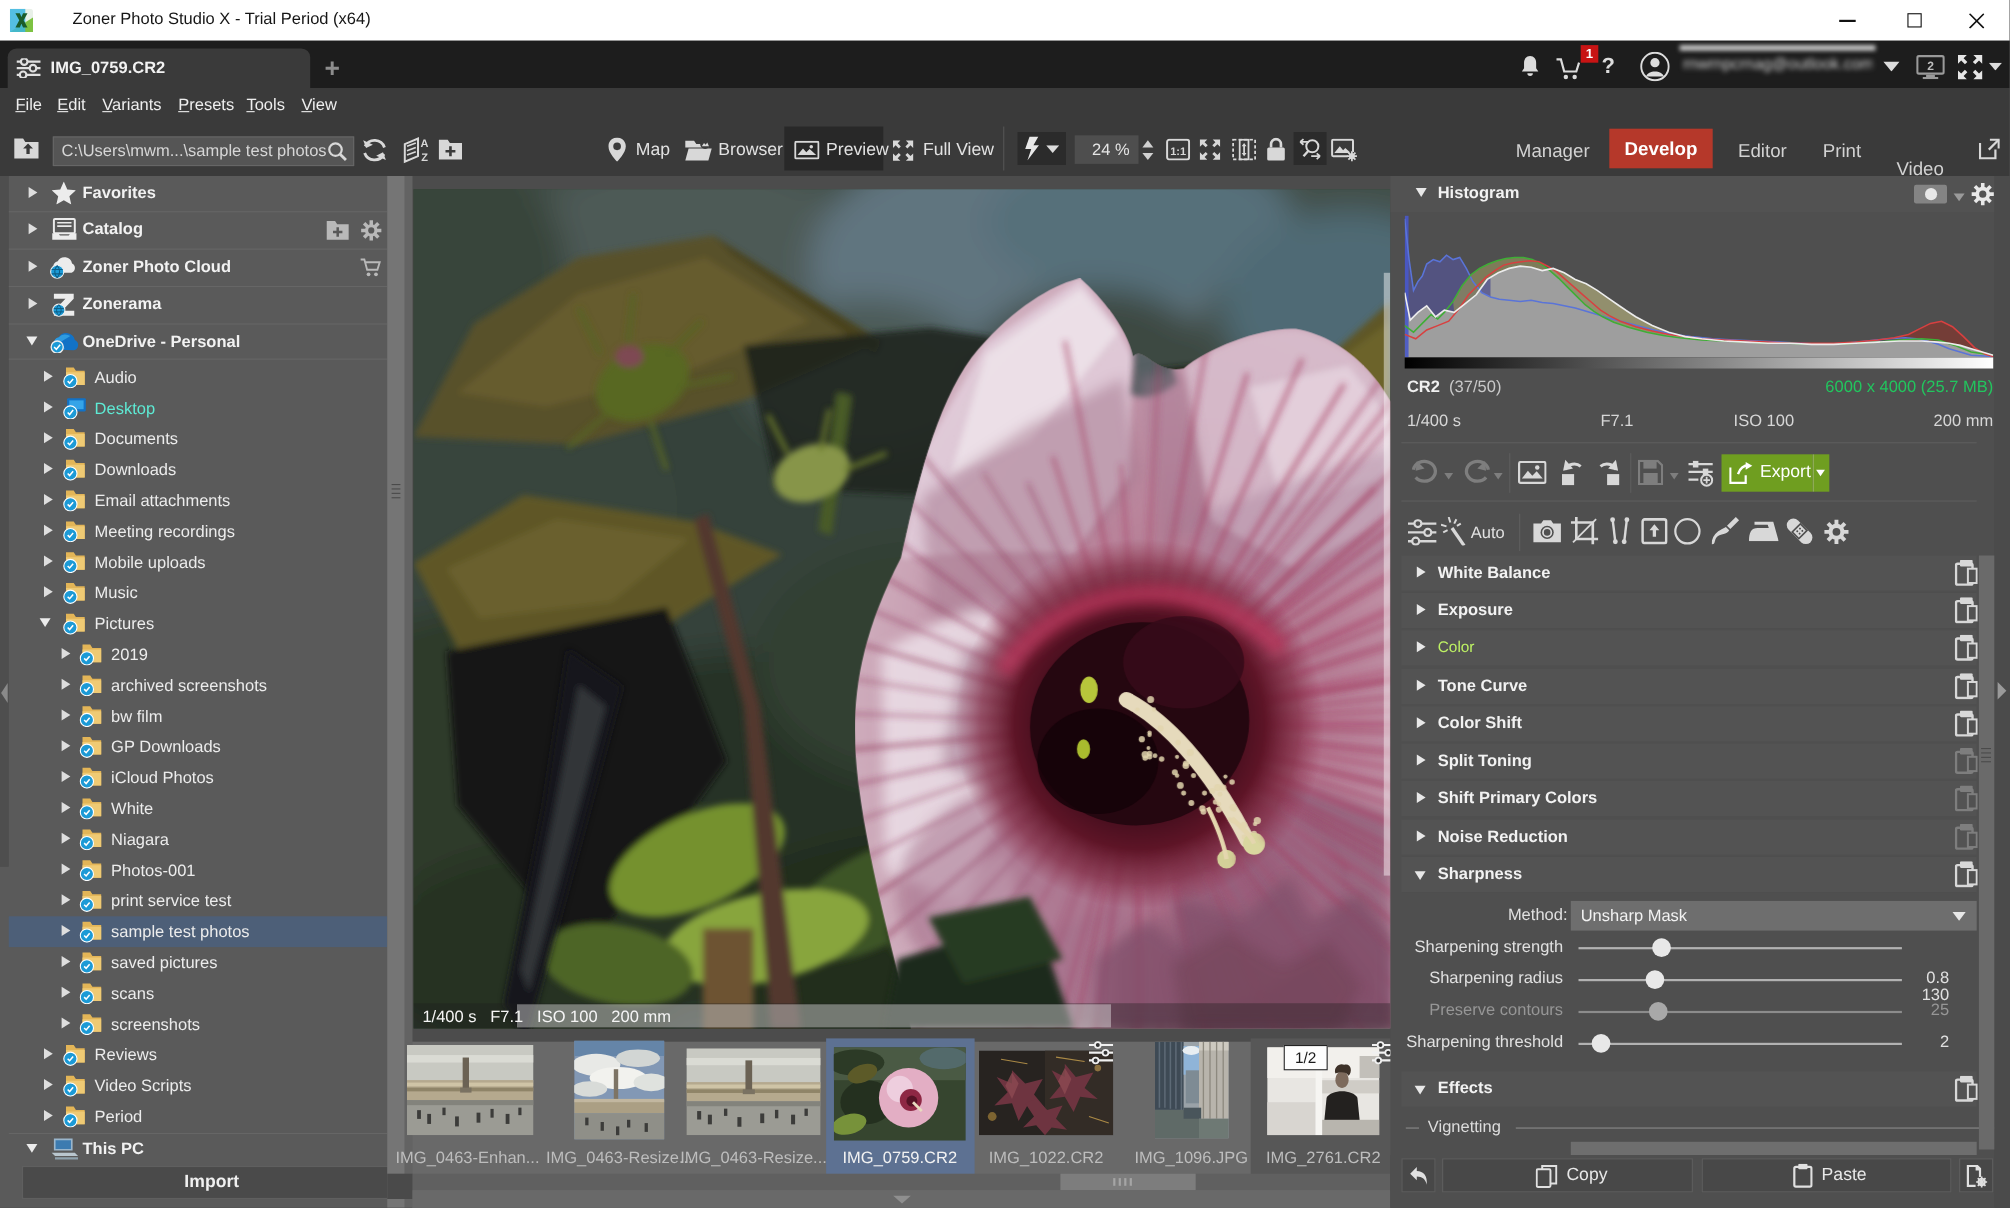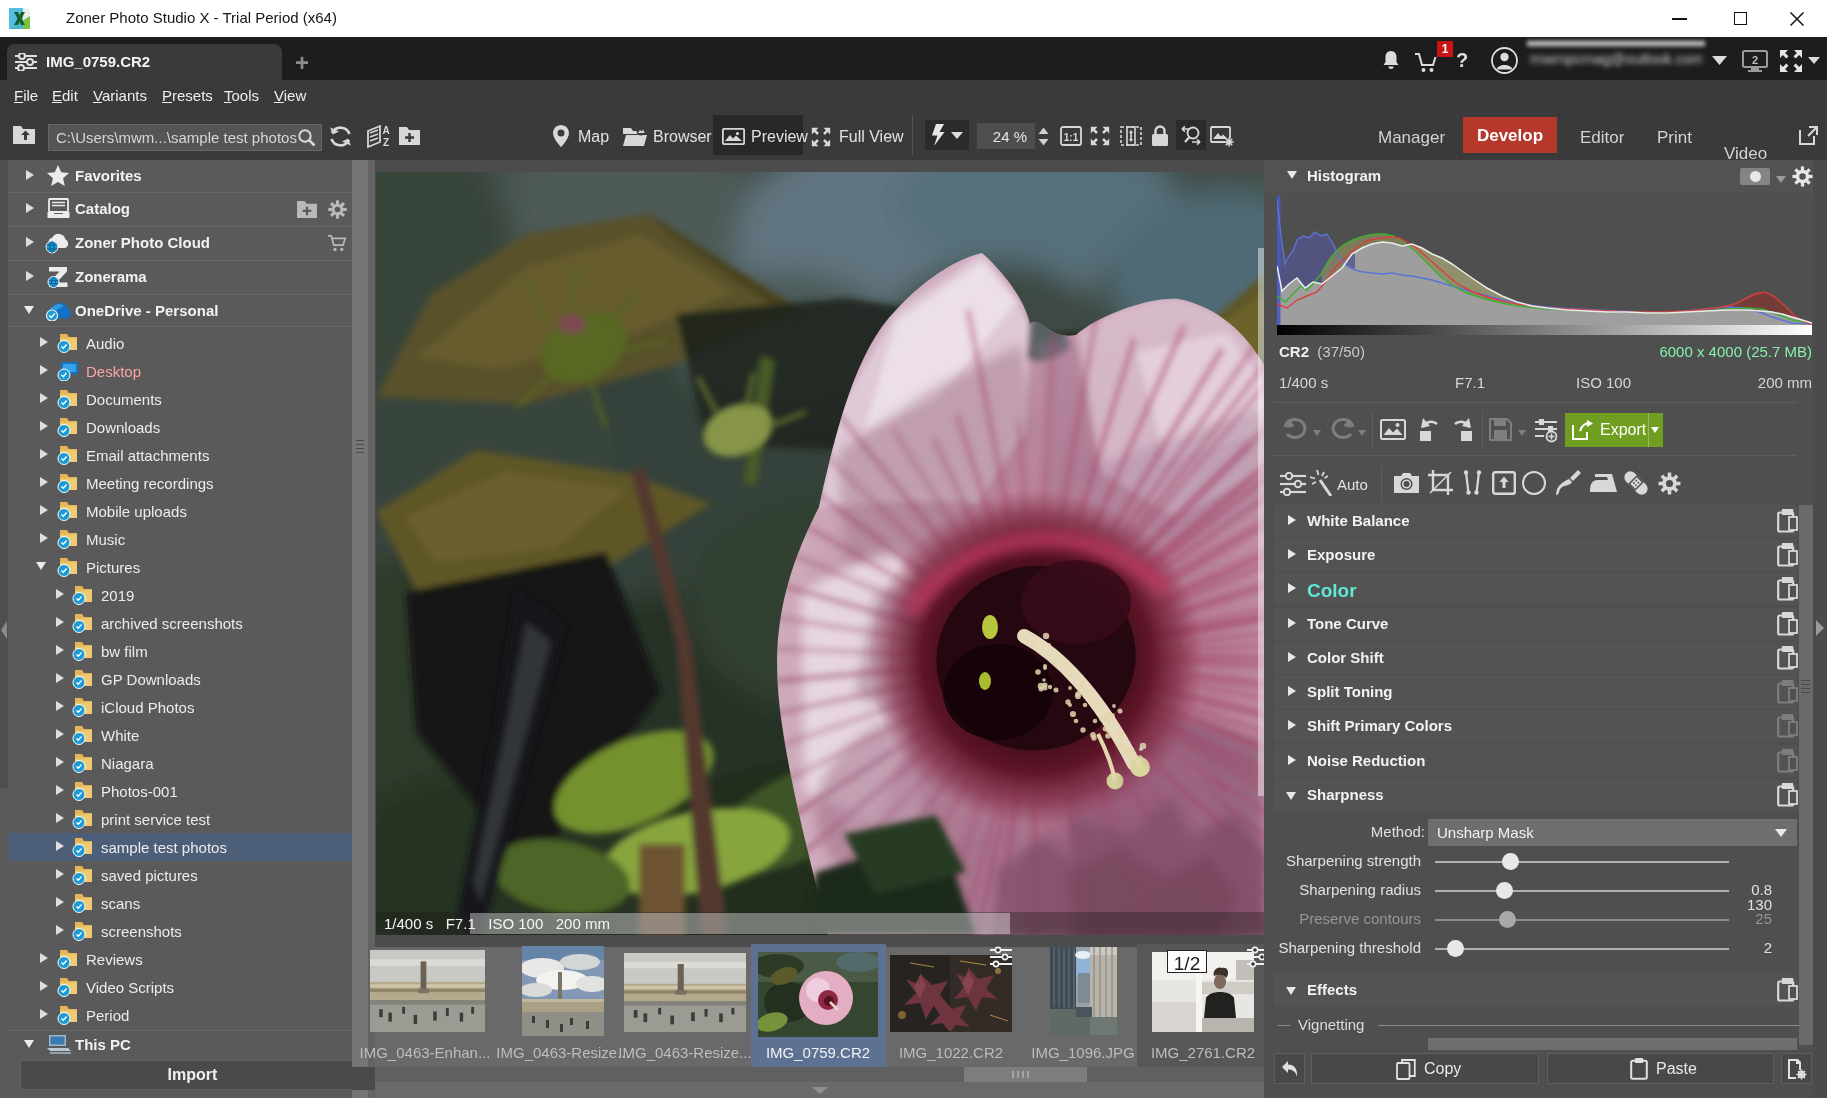--- a/index.html
+++ b/index.html
@@ -309,21 +309,21 @@
 <path d="M4.5 13.5 L6.3 15.3 L9.5 11.5" stroke="#fff" stroke-width="1.4" fill="none"></path>
 </svg>
 <div class="abs" style="left:86px;top:335px;font-size:15px;color:#ececec;">Audio</div>
 <div class="abs" style="left:40px;top:365px;width:0;height:0;border-left:8px solid #dedede;border-top:5.5px solid transparent;border-bottom:5.5px solid transparent;"></div>
 <svg class="abs" style="left:57px;top:361px;" width="22" height="20" viewBox="0 0 22 20">
 <rect x="4" y="1" width="17" height="12" rx="1" fill="#1272c6"></rect>
 <rect x="6" y="3" width="13" height="8" fill="#35a4e8"></rect>
 <circle cx="7" cy="14" r="6" fill="#1c9ad6" stroke="#fff" stroke-width="1"></circle>
 <path d="M4.5 14 L6.3 15.8 L9.5 11.8" stroke="#fff" stroke-width="1.4" fill="none"></path>
 </svg>
-<div class="abs" style="left:86px;top:363px;font-size:15px;color:#fca5a5;">Desktop</div>
+<div class="abs" style="left:86px;top:363px;font-size:15px;color:#5eead4;">Desktop</div>
 <div class="abs" style="left:40px;top:393px;width:0;height:0;border-left:8px solid #dedede;border-top:5.5px solid transparent;border-bottom:5.5px solid transparent;"></div>
 <svg class="abs" style="left:57px;top:389px;" width="22" height="20" viewBox="0 0 22 20">
 <path d="M3 1 L10 1 L12 4 L20 4 L20 17 L3 17 Z" fill="#e3b557"></path>
 <path d="M3 5.5 L20 5.5 L20 17 L3 17 Z" fill="#efca74"></path>
 <circle cx="7" cy="13.5" r="6" fill="#1c9ad6" stroke="#fff" stroke-width="1"></circle>
 <path d="M4.5 13.5 L6.3 15.3 L9.5 11.5" stroke="#fff" stroke-width="1.4" fill="none"></path>
 </svg>
 <div class="abs" style="left:86px;top:391px;font-size:15px;color:#ececec;">Documents</div>
 <div class="abs" style="left:40px;top:421px;width:0;height:0;border-left:8px solid #dedede;border-top:5.5px solid transparent;border-bottom:5.5px solid transparent;"></div>
 <svg class="abs" style="left:57px;top:417px;" width="22" height="20" viewBox="0 0 22 20">
@@ -959,21 +959,21 @@
 <g stroke="#f0f0f0" stroke-width="2">
         <line x1="0" y1="4" x2="22" y2="4"></line>
         <line x1="0" y1="11" x2="22" y2="11"></line>
         <line x1="0" y1="18" x2="22" y2="18"></line>
       </g>
 <circle cx="8" cy="4" r="2.6" fill="#333" stroke="#f0f0f0" stroke-width="1.6"></circle>
 <circle cx="15" cy="11" r="2.6" fill="#333" stroke="#f0f0f0" stroke-width="1.6"></circle>
 <circle cx="6" cy="18" r="2.6" fill="#333" stroke="#f0f0f0" stroke-width="1.6"></circle>
 </svg>
 <div class="abs" style="left:1167px;top:950px;width:40px;height:23px;background:#fdfdfd;border:1px solid #222;"></div>
-<div class="abs" style="left:1167px;top:953px;width:40px;text-align:center;font-size:19px;color:#1a1a1a;">1/2</div>
+<div class="abs" style="left:1167px;top:953px;width:40px;text-align:center;font-size:14px;color:#1a1a1a;">1/2</div>
 <div class="abs" style="left:345px;top:1044px;width:160px;text-align:center;font-size:15px;color:#bdbdbd;white-space:nowrap;">IMG_0463-Enhan...</div>
 <div class="abs" style="left:483px;top:1044px;width:160px;text-align:center;font-size:15px;color:#bdbdbd;white-space:nowrap;">IMG_0463-Resize...</div>
 <div class="abs" style="left:605px;top:1044px;width:160px;text-align:center;font-size:15px;color:#bdbdbd;white-space:nowrap;">IMG_0463-Resize...</div>
 <div class="abs" style="left:738px;top:1044px;width:160px;text-align:center;font-size:15px;color:#f2f2f2;white-space:nowrap;">IMG_0759.CR2</div>
 <div class="abs" style="left:871px;top:1044px;width:160px;text-align:center;font-size:15px;color:#bdbdbd;white-space:nowrap;">IMG_1022.CR2</div>
 <div class="abs" style="left:1003px;top:1044px;width:160px;text-align:center;font-size:15px;color:#bdbdbd;white-space:nowrap;">IMG_1096.JPG</div>
 <div class="abs" style="left:1123px;top:1044px;width:160px;text-align:center;font-size:15px;color:#bdbdbd;white-space:nowrap;">IMG_2761.CR2</div>
 <div class="abs" style="left:375px;top:1067px;width:889px;height:15px;background:#606060;"></div>
 <div class="abs" style="left:964px;top:1067px;width:123px;height:15px;background:#7d7d7d;"></div>
 <div class="abs" style="left:1012px;top:1071px;width:2px;height:7px;background:#a5a5a5;box-shadow:5px 0 #a5a5a5, 10px 0 #a5a5a5, 15px 0 #a5a5a5;"></div>
@@ -1006,21 +1006,21 @@
 <path d="M 44 78 L 52 64 L 60 54 L 68 48 L 76 44 L 84 41 L 92 39 L 100 38 L 108 38 L 116 40 L 124 44 L 132 50 L 140 57 L 148 65 L 156 73 L 164 81 L 172 87 L 180 92 L 190 97 L 205 102 L 220 106 L 235 109 L 240 106 L 225 100 L 210 92 L 195 82 L 185 75 L 175 68 L 165 62 L 155 58 L 145 52 L 135 48 L 125 50 L 115 47 L 105 46 L 95 48 L 85 52 L 75 58 L 65 72 L 55 80 L 45 88 Z" fill="#8e8a5c" opacity="0.75"></path>
 <path d="M 445 111 L 458 108 L 468 103 L 478 98 L 488 96 L 498 101 L 508 110 L 518 120 L 528 126 L 535 128 L 535 127 L 525 124 L 515 121 L 505 118 L 495 116 L 485 115 L 470 114 L 450 114 Z" fill="#7a3a32" opacity="0.85"></path>
 <rect x="0" y="0" width="3.5" height="129" fill="#4858c8" opacity="0.9"></rect>
 <path d="M 0 3 L 4 40 L 8 68 L 12 60 L 16 55 L 20 44 L 26 40 L 32 42 L 38 36 L 44 40 L 50 38 L 56 48 L 62 60 L 70 70 L 78 74 L 86 76 L 95 77 L 105 78 L 115 77 L 125 79 L 135 80 L 145 82 L 155 84 L 165 87 L 175 90 L 185 93 L 200 97 L 215 101 L 230 105 L 245 108 L 260 110 L 280 112 L 300 113 L 320 114 L 340 115 L 360 116 L 380 117 L 400 116 L 420 114 L 440 112 L 455 111 L 465 112 L 475 114 L 485 117 L 495 121 L 505 124 L 515 127 L 535 128" fill="none" stroke="#5a74d8" stroke-width="1.4"></path>
 <path d="M 0 100 L 8 106 L 16 98 L 24 90 L 30 94 L 36 88 L 44 78 L 52 64 L 60 54 L 68 48 L 76 44 L 84 41 L 92 39 L 100 38 L 108 38 L 116 40 L 124 44 L 132 50 L 140 57 L 148 65 L 156 73 L 164 81 L 172 87 L 180 92 L 190 97 L 205 102 L 220 106 L 235 109 L 250 111 L 270 113 L 290 114 L 310 115 L 330 116 L 350 116 L 370 117 L 390 117 L 410 116 L 430 115 L 450 113 L 470 112 L 485 113 L 500 118 L 515 124 L 535 127" fill="none" stroke="#3fae36" stroke-width="1.4"></path>
 <path d="M 0 108 L 10 112 L 20 104 L 30 100 L 40 96 L 50 84 L 58 72 L 66 64 L 74 56 L 82 50 L 90 45 L 98 43 L 106 42 L 114 41 L 122 42 L 130 46 L 138 51 L 146 58 L 154 65 L 162 72 L 170 79 L 178 86 L 186 91 L 196 96 L 210 101 L 225 105 L 240 108 L 255 110 L 270 112 L 290 113 L 310 114 L 330 115 L 350 116 L 370 116 L 390 116 L 410 115 L 430 113 L 445 111 L 458 108 L 468 103 L 478 98 L 488 96 L 498 101 L 508 110 L 518 120 L 528 126 L 535 128" fill="none" stroke="#d84040" stroke-width="1.4"></path>
 <path d="M 0 70 L 5 95 L 12 88 L 20 82 L 28 92 L 36 86 L 45 88 L 55 80 L 65 72 L 75 58 L 85 52 L 95 48 L 105 46 L 115 47 L 125 50 L 135 48 L 145 52 L 155 58 L 165 62 L 175 68 L 185 75 L 195 82 L 210 92 L 225 100 L 240 106 L 255 110 L 270 112 L 290 114 L 310 115 L 330 116 L 350 116 L 370 117 L 390 117 L 410 116 L 430 115 L 450 114 L 470 114 L 485 115 L 495 116 L 505 118 L 515 121 L 525 124 L 535 127" fill="none" stroke="#ececec" stroke-width="1.5"></path>
 </svg>
 <div class="abs" style="left:1277px;top:325px;width:535px;height:10px;background:linear-gradient(to right,#000,#fff);"></div>
 <div class="abs" style="left:1279px;top:343px;font-size:15px;color:#f0f0f0;"><b>CR2</b>&nbsp;&nbsp;<span style="color:#c9c9c9;">(37/50)</span></div>
-<div class="abs" style="left:1512px;top:343px;width:300px;text-align:right;font-size:15px;color:#86efac;">6000 x 4000 (25.7 MB)</div>
+<div class="abs" style="left:1512px;top:343px;width:300px;text-align:right;font-size:15px;color:#22c55e;">6000 x 4000 (25.7 MB)</div>
 <div class="abs" style="left:1279px;top:374px;font-size:15px;color:#d6d6d6;">1/400 s</div>
 <div class="abs" style="left:1455px;top:374px;font-size:15px;color:#d6d6d6;">F7.1</div>
 <div class="abs" style="left:1576px;top:374px;font-size:15px;color:#d6d6d6;">ISO 100</div>
 <div class="abs" style="left:1712px;top:374px;width:100px;text-align:right;font-size:15px;color:#d6d6d6;">200 mm</div>
 <div class="abs" style="left:1274px;top:402px;width:523px;height:1px;background:#5e5e5e;"></div>
 <svg class="abs" style="left:1281px;top:417px;" width="27" height="24" viewBox="0 0 27 24">
 <path d="M4 10 A 10 9 0 1 1 6 17" fill="none" stroke="#7e7e7e" stroke-width="3"></path>
 <path d="M7 2 L6 11 L14 9 Z" fill="#7e7e7e"></path>
 </svg>
 <div class="abs" style="left:1313px;top:430px;width:0;height:0;border-top:6px solid #7e7e7e;border-left:4.5px solid transparent;border-right:4.5px solid transparent;"></div>
@@ -1161,21 +1161,21 @@
 <div class="abs" style="left:1274px;top:539px;width:523px;height:32px;background:#535353;"></div>
 <div class="abs" style="left:1288px;top:549px;width:0;height:0;border-left:8px solid #e8e8e8;border-top:5.5px solid transparent;border-bottom:5.5px solid transparent;"></div>
 <div class="abs" style="left:1307px;top:546px;font-size:15px;font-weight:bold;color:#f2f2f2;">Exposure</div>
 <svg class="abs" style="left:1777px;top:543px;" width="21" height="24" viewBox="0 0 21 24">
 <rect x="1.2" y="3.5" width="15" height="19" rx="1.5" fill="none" stroke="#d8d8d8" stroke-width="2.2"></rect>
 <rect x="4.8" y="0" width="11.5" height="6" rx="1" fill="#d8d8d8"></rect>
 <rect x="12" y="8" width="8" height="13" fill="#515151" stroke="#d8d8d8" stroke-width="1.8"></rect>
 </svg>
 <div class="abs" style="left:1274px;top:573px;width:523px;height:32px;background:#535353;"></div>
 <div class="abs" style="left:1288px;top:583px;width:0;height:0;border-left:8px solid #e8e8e8;border-top:5.5px solid transparent;border-bottom:5.5px solid transparent;"></div>
-<div class="abs" style="left:1307px;top:580px;font-size:19px;font-weight:bold;color:#5eead4;">Color</div>
+<div class="abs" style="left:1307px;top:580px;font-size:14px;font-weight:normal;color:#bef264;">Color</div>
 <svg class="abs" style="left:1777px;top:577px;" width="21" height="24" viewBox="0 0 21 24">
 <rect x="1.2" y="3.5" width="15" height="19" rx="1.5" fill="none" stroke="#d8d8d8" stroke-width="2.2"></rect>
 <rect x="4.8" y="0" width="11.5" height="6" rx="1" fill="#d8d8d8"></rect>
 <rect x="12" y="8" width="8" height="13" fill="#515151" stroke="#d8d8d8" stroke-width="1.8"></rect>
 </svg>
 <div class="abs" style="left:1274px;top:608px;width:523px;height:32px;background:#535353;"></div>
 <div class="abs" style="left:1288px;top:618px;width:0;height:0;border-left:8px solid #e8e8e8;border-top:5.5px solid transparent;border-bottom:5.5px solid transparent;"></div>
 <div class="abs" style="left:1307px;top:615px;font-size:15px;font-weight:bold;color:#f2f2f2;">Tone Curve</div>
 <svg class="abs" style="left:1777px;top:612px;" width="21" height="24" viewBox="0 0 21 24">
 <rect x="1.2" y="3.5" width="15" height="19" rx="1.5" fill="none" stroke="#d8d8d8" stroke-width="2.2"></rect>

